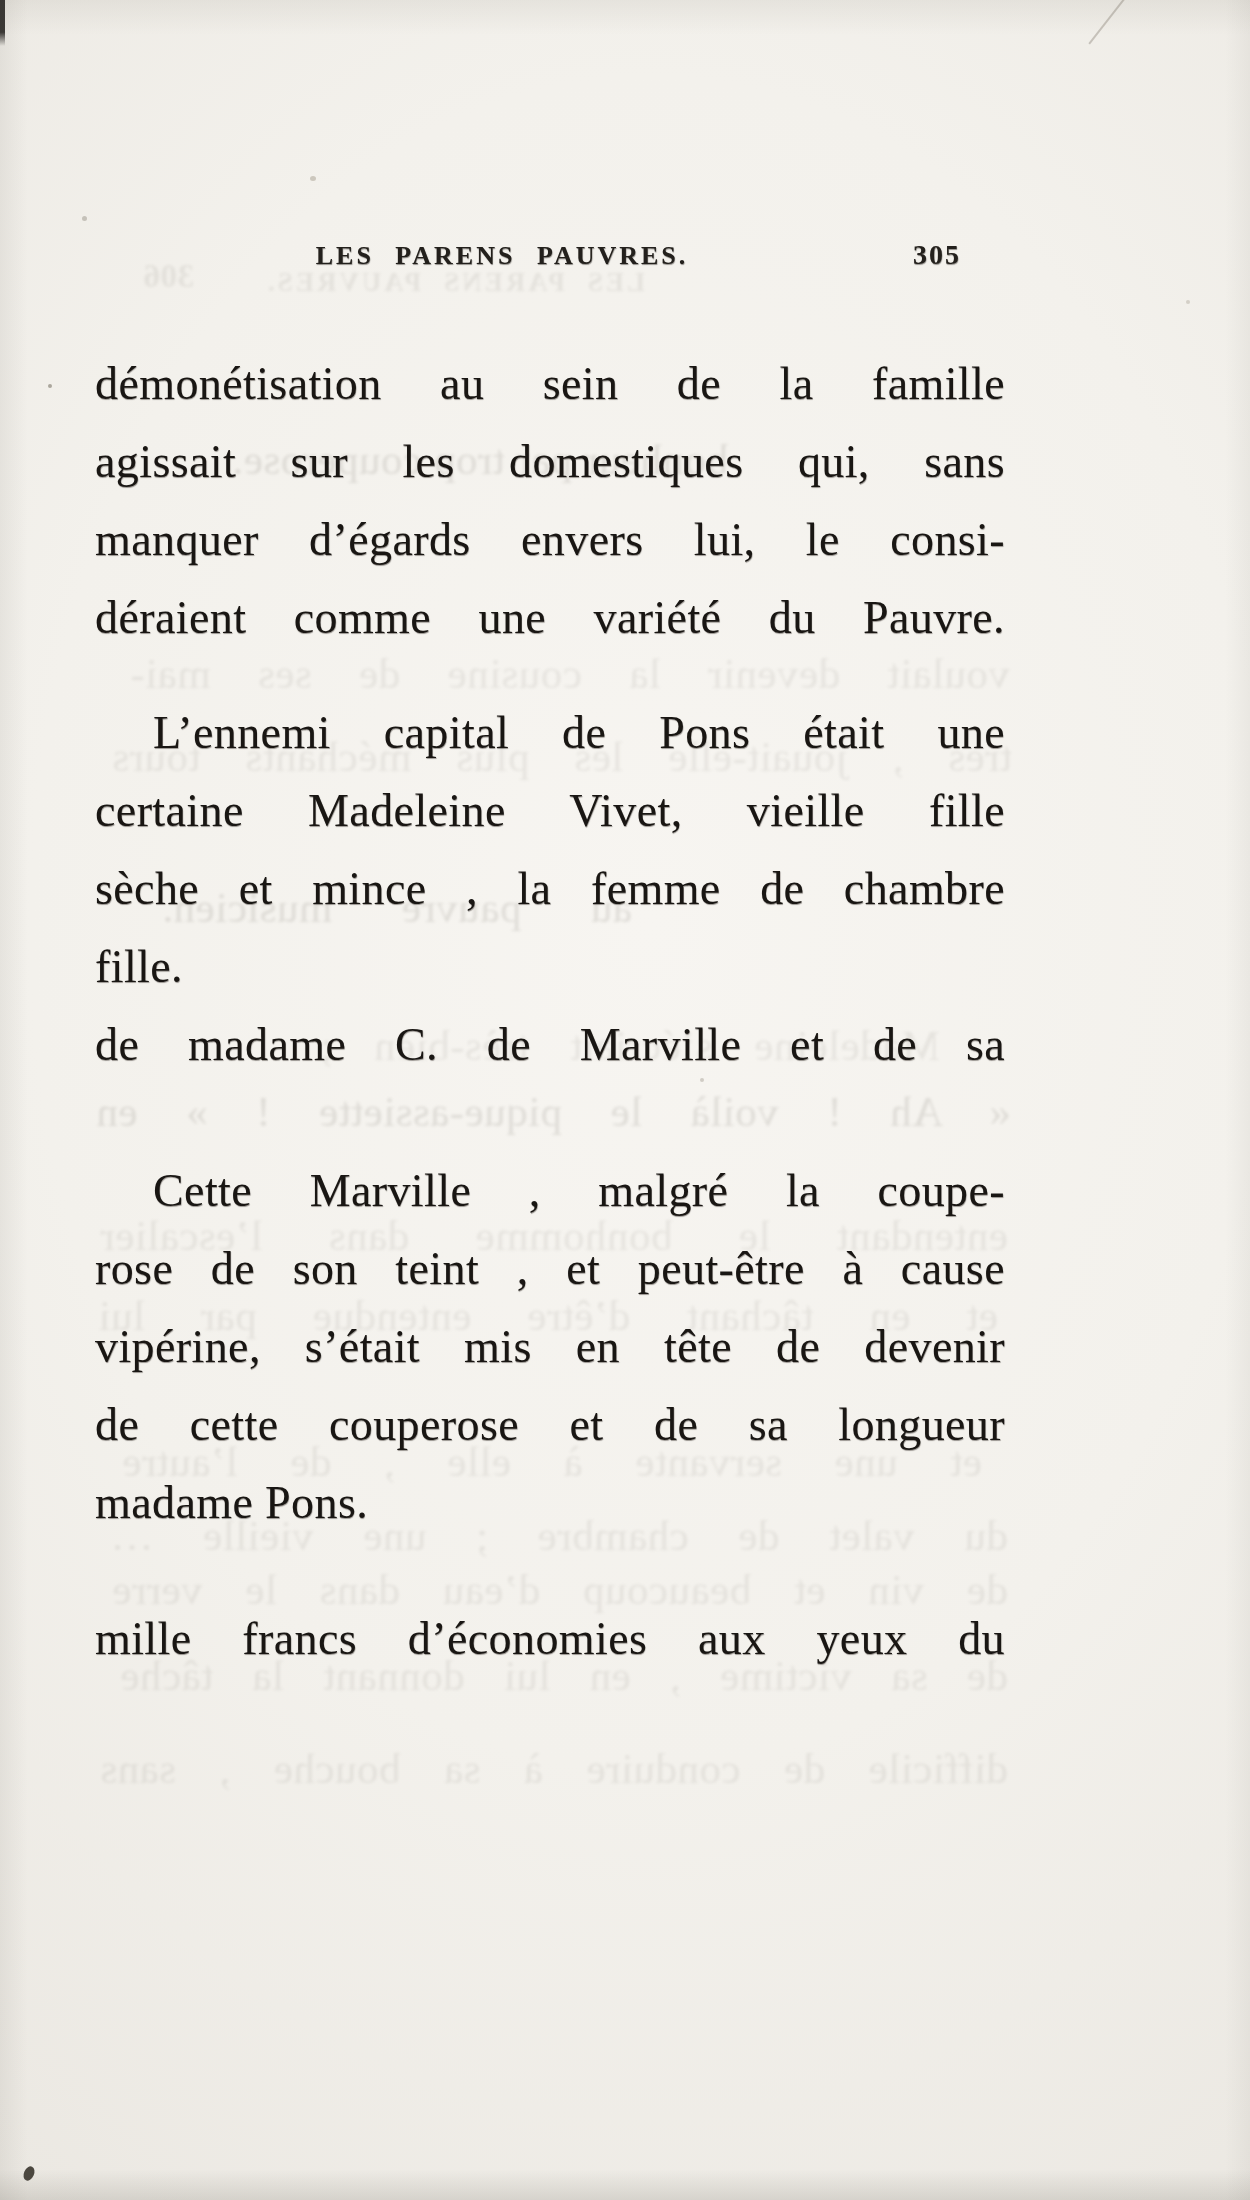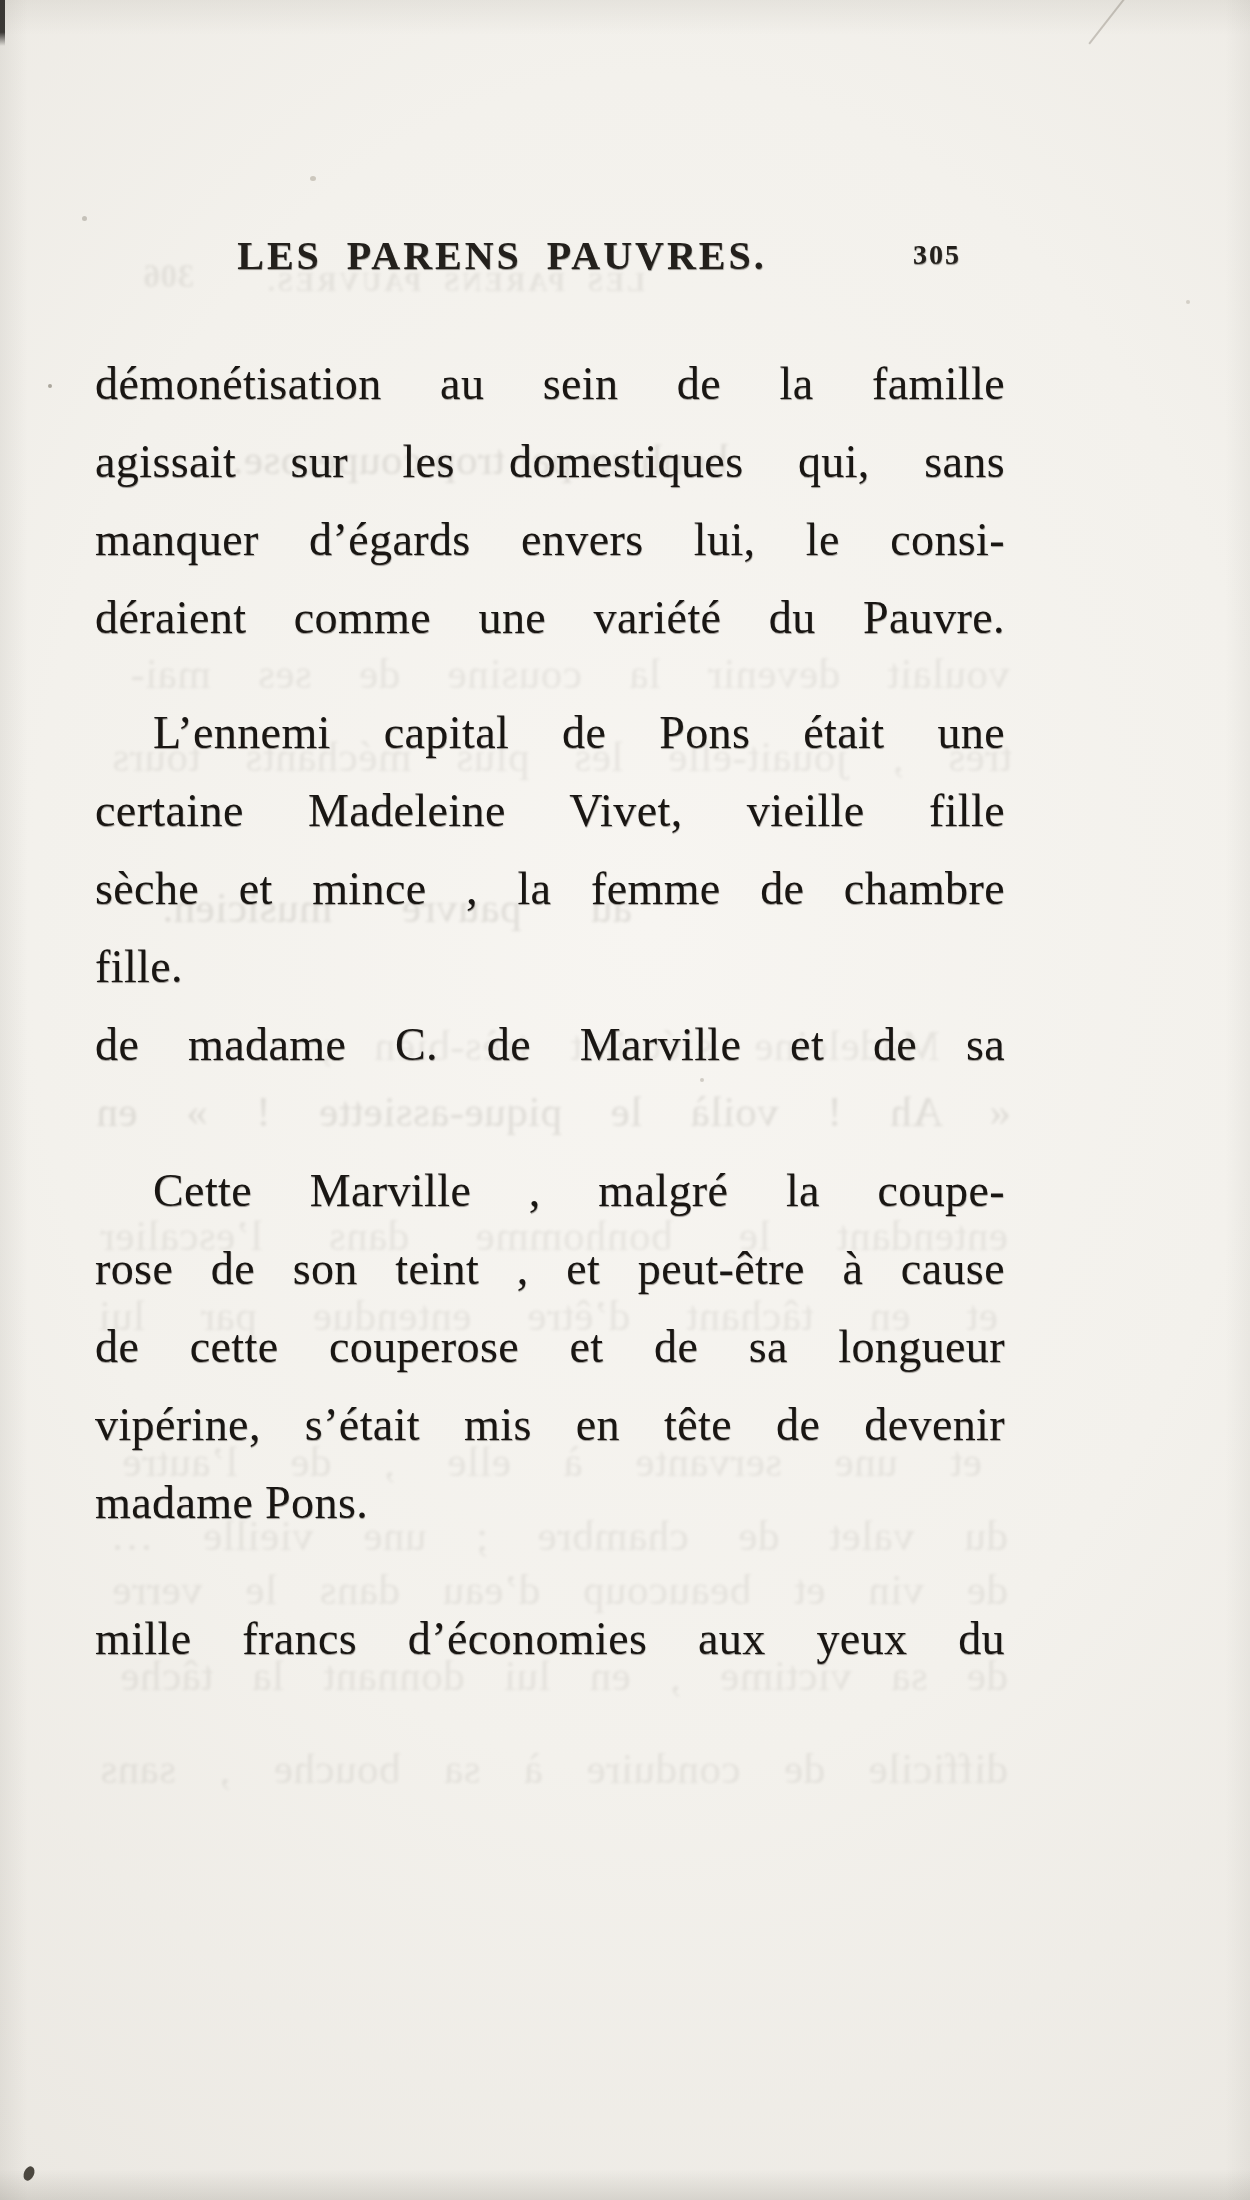--- a/index.html
+++ b/index.html
@@ -19,21 +19,21 @@
       radial-gradient(ellipse 90% 70% at 52% 42%, #f7f5f1 0%, #f3f1ec 55%, #ebe8e2 100%);
     overflow: hidden;
   }
   
   .header {
     position: absolute; left: 95px; top: 228px; width: 910px; height: 60px;
     color: #23201c;
   }
   .running-title {
     display: block; text-align: center; margin-right: 96px;
-    font-size: 40px; font-weight: 700; letter-spacing: 3px; word-spacing: 12px;
+    font-size: 26px; font-weight: 700; letter-spacing: 3px; word-spacing: 12px;
     line-height: 56px;
     text-shadow: 0.5px 0.8px 0.9px rgba(25,20,15,0.45);
   }
   .page-number {
     position: absolute; right: 44px; top: -2px;
     font-size: 28px; font-weight: 700; letter-spacing: 2px; line-height: 58px;
     text-shadow: 0.5px 0.8px 0.9px rgba(25,20,15,0.45);
   }
   
   .text-col {
@@ -123,22 +123,22 @@
       <div class="line indent">L’ennemi capital de Pons était une</div>
       <div class="line">certaine Madeleine Vivet, vieille fille</div>
       <div class="line">sèche et mince , la femme de chambre</div>
       <div class="line short">fille.</div>
       <div class="line">de madame C. de Marville et de sa</div>
     </div>
 
     <div class="paragraph p3">
       <div class="line indent">Cette Marville , malgré la coupe-</div>
       <div class="line">rose de son teint , et peut-être à cause</div>
+      <div class="line">vipérine, s’était mis en tête de devenir</div>
       <div class="line">de cette couperose et de sa longueur</div>
-      <div class="line">vipérine, s’était mis en tête de devenir</div>
       <div class="line short">madame Pons.</div>
     </div>
 
     <div class="paragraph p4">
       <div class="line">mille francs d’économies aux yeux du</div>
     </div>
 
   </div>
 
   <div class="sliver-top-left"></div>

